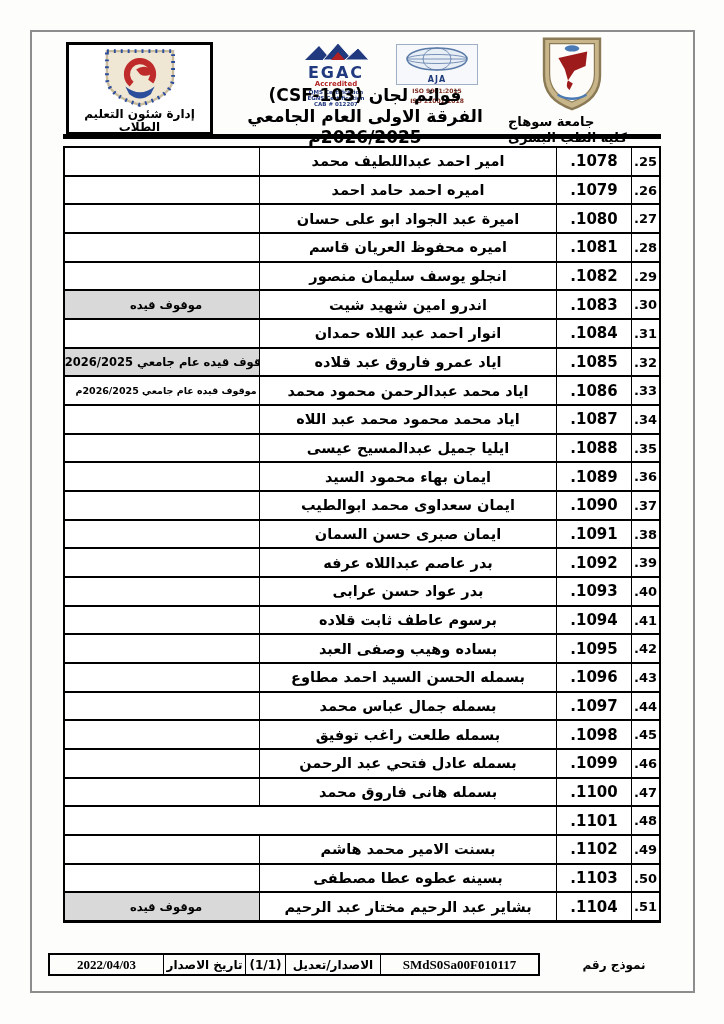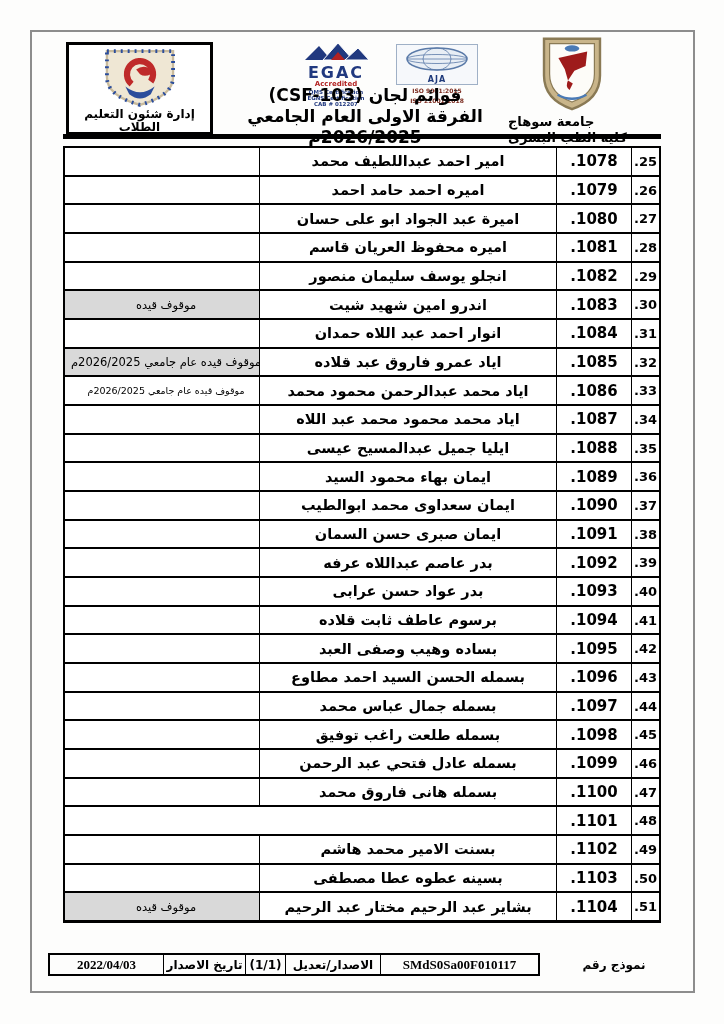--- a/index.html
+++ b/index.html
@@ -41,21 +41,21 @@
   .stable{position:absolute;left:63px;top:146px;width:598px;height:777px;
           border:2px solid #000;border-bottom-width:3px;box-sizing:border-box;
           display:flex;flex-direction:column;background:#fff;}
   .trow{display:flex;direction:rtl;flex:1;border-bottom:2px solid #000;min-height:0;}
   .trow:last-child{border-bottom:none;}
   .cell{display:flex;align-items:center;justify-content:center;border-left:1px solid #000;
         box-sizing:border-box;overflow:hidden;white-space:nowrap;direction:rtl;}
   .c-num{width:28px;font-size:13px;font-weight:bold;}
   .c-id{width:75px;font-size:15px;font-weight:bold;}
   .c-name{width:297px;font-size:14.5px;font-weight:bold;}
-  .c-note{flex:1;border-left:none;font-size:11.5px;font-weight:normal;padding-left:8px;}
+  .c-note{flex:1;border-left:none;font-size:11.5px;font-weight:bold;padding-left:8px;}
   .note-gray{background:var(--note-bg,#d9d9d9);}
   .note-small{font-size:9.5px;}
 
   
   .footer{position:absolute;right:76px;top:953px;height:23px;display:flex;direction:rtl;}
   .f-label{width:68px;display:flex;align-items:center;justify-content:center;
            font-size:12px;font-weight:bold;direction:rtl;margin-left:40px;}
   .f-group{display:flex;direction:rtl;border:2px solid #000;box-sizing:border-box;}
   .f-cell{display:flex;align-items:center;justify-content:center;border-left:1px solid #000;
           box-sizing:border-box;font-weight:bold;direction:rtl;white-space:nowrap;}

